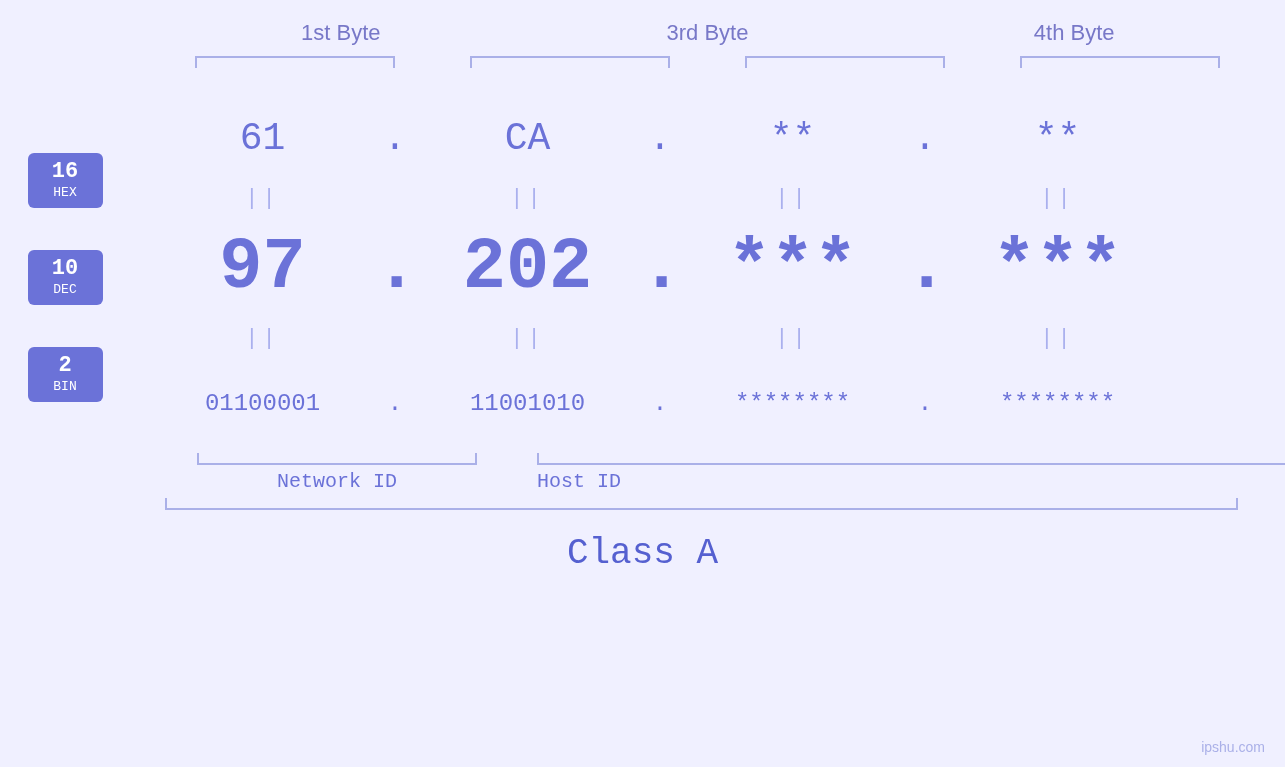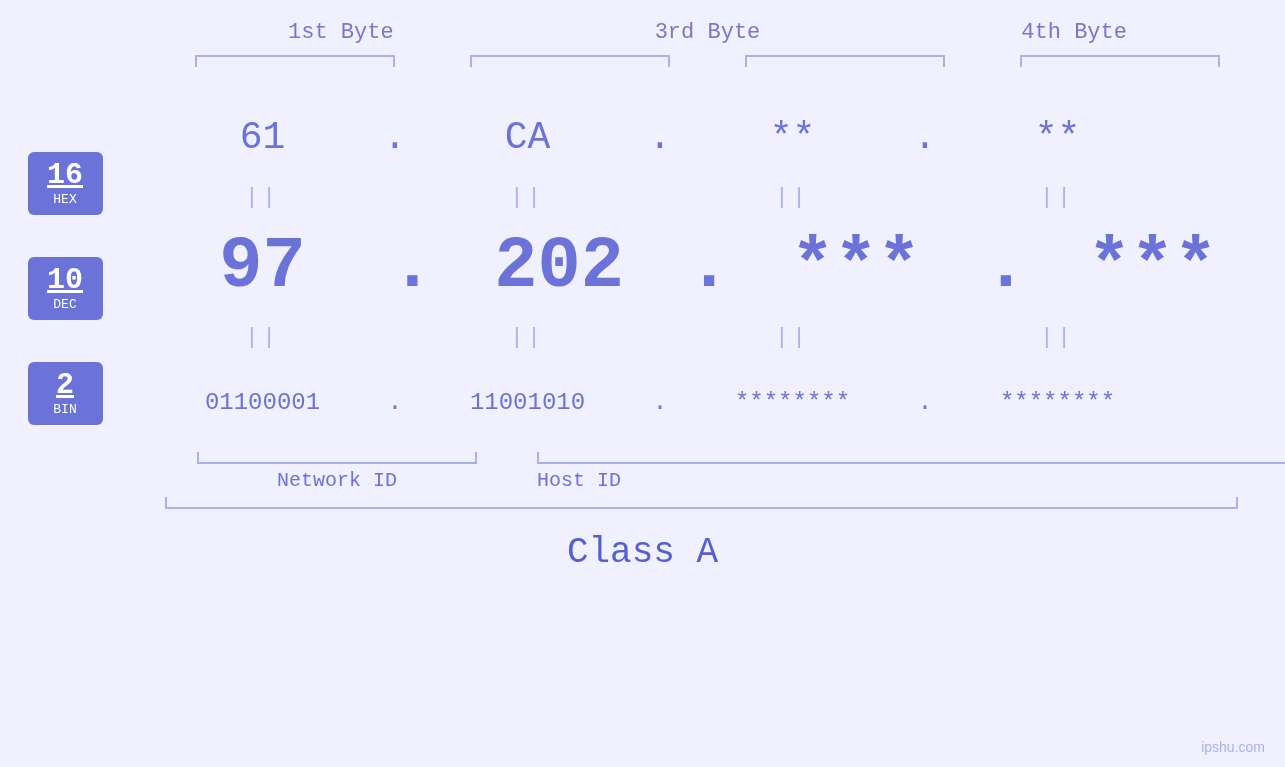--- a/index.html
+++ b/index.html
@@ -27,21 +27,21 @@
     .byte-headers {
       display: flex;
       width: 1100px;
       margin-left: 130px;
       justify-content: space-around;
       margin-bottom: 10px;
     }
     .byte-header {
       color: #7878c8;
       font-size: 22px;
-      font-family: Liberation Mono, monospace;
+      font-family: Liberation Sans, sans-serif;
       width: 220px;
       text-align: center;
     }
 
     
     .bracket-row {
       display: flex;
       width: 1100px;
       margin-left: 130px;
       justify-content: space-around;
@@ -74,24 +74,23 @@
     .badge {
       background: #6b72d8;
       color: white;
       border-radius: 6px;
       width: 75px;
       text-align: center;
       padding: 8px 5px;
       margin-bottom: 0;
     }
     .badge-num {
-      font-size: 30px;
+      font-size: 22px;
       font-weight: bold;
       line-height: 1;
-      text-decoration: underline;
     }
     .badge-label {
       font-size: 13px;
       margin-top: 2px;
     }
 
     
     .rows-col {
       flex: 1;
       display: flex;
@@ -105,21 +104,20 @@
       height: 90px;
       padding: 0 20px;
     }
 
     .ip-row.hex-row {
       height: 80px;
       margin-top: 10px;
     }
     .ip-row.dec-row {
       height: 100px;
-      justify-content: space-between;
     }
     .ip-row.bin-row {
       height: 90px;
     }
 
     .equals-row {
       display: flex;
       align-items: center;
       height: 40px;
       padding: 0 20px;

